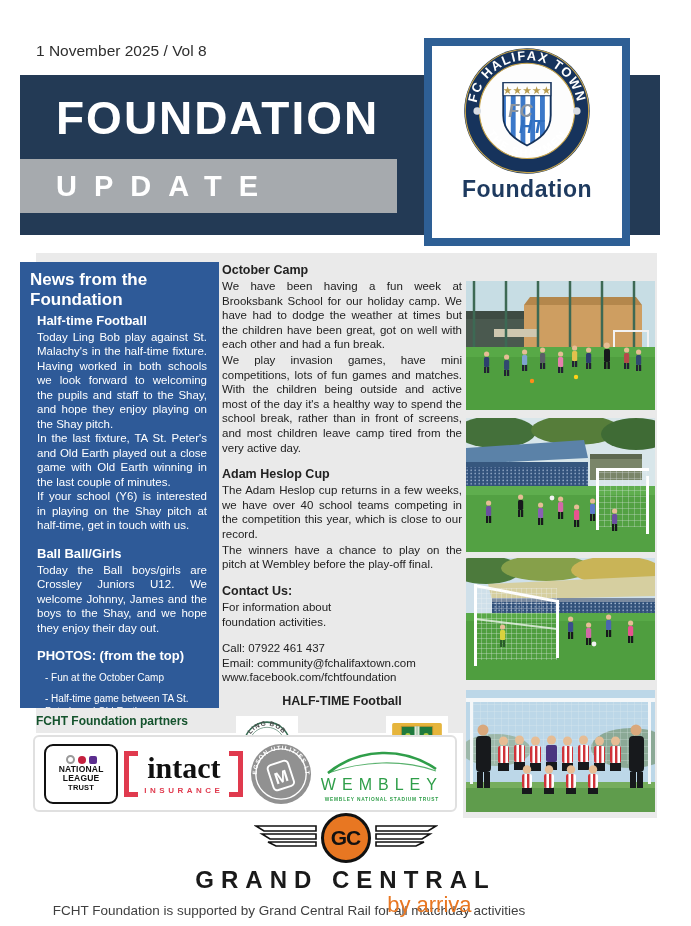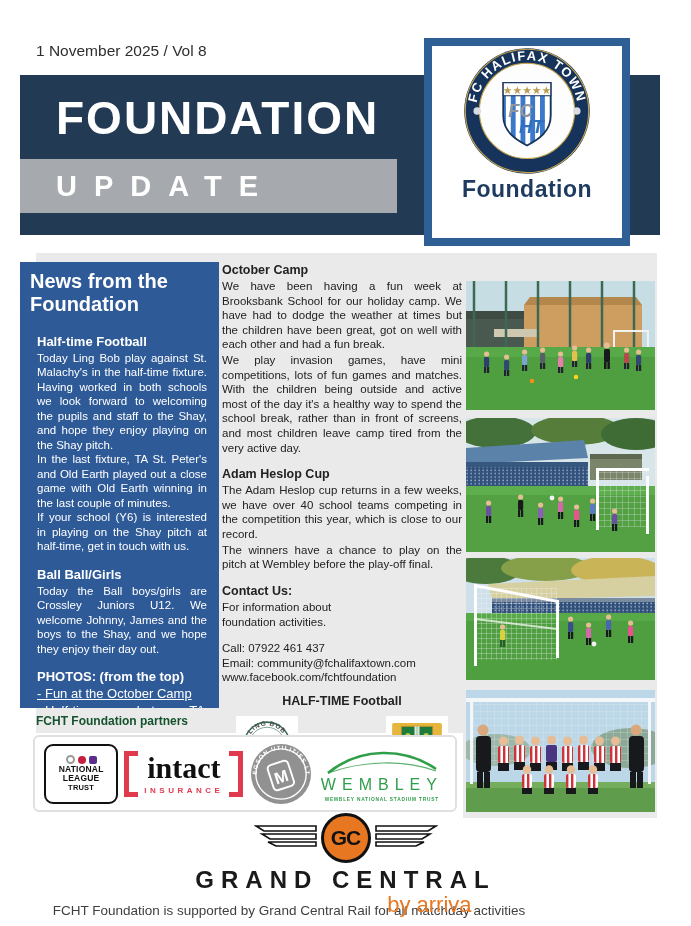--- a/index.html
+++ b/index.html
@@ -23,25 +23,25 @@
              display:flex;flex-direction:column;align-items:center;justify-content:flex-start;}
   .badge-label{font-size:23px;font-weight:700;color:#1e3a5f;letter-spacing:.5px;margin-top:-2px;}
 
   
   .gray-main{position:absolute;left:36px;top:253px;width:621px;height:480px;background:#eaeaea;}
   .gray-photos{position:absolute;left:463px;top:253px;width:194px;height:565px;background:#eaeaea;}
 
   
   .news-box{position:absolute;left:20px;top:262px;width:199px;height:446px;background:#2e5a98;
             color:#fff;z-index:3;box-sizing:border-box;padding:8px 12px 8px 10px;overflow:hidden;}
-  .news-header{font-size:20px;font-weight:700;margin-bottom:18px;}
+  .news-header{font-size:17px;font-weight:700;margin-bottom:3px;}
   .news-section{margin-left:7px;margin-bottom:13px;}
   .news-title{font-size:13px;font-weight:700;margin-bottom:2px;}
   .news-p{font-size:11.5px;line-height:1.26;text-align:justify;margin:0 0 0 0;}
-  .news-li{font-size:13px;line-height:1.3;margin:0;text-decoration:underline;}
+  .news-li{font-size:10px;line-height:1.3;margin:8px;}
 
   
   .articles{position:absolute;left:222px;top:263px;width:240px;color:#222;z-index:3;}
   .art-title{font-size:12.5px;font-weight:700;margin:0 0 2px 0;}
   .art-p{font-size:11.5px;line-height:1.27;text-align:justify;margin:0 0 1px 0;}
   .art-gap{height:11px;}
   .contact-line{font-size:11.5px;line-height:1.3;margin:0;}
   .fixture-header{font-size:12.5px;font-weight:700;text-align:center;margin:9px 0 8px 0;}
   .fixture-row{display:flex;align-items:center;justify-content:space-between;padding:0 14px;}
   .fixture-badge{width:62px;height:62px;background:#fff;display:flex;align-items:center;justify-content:center;}

